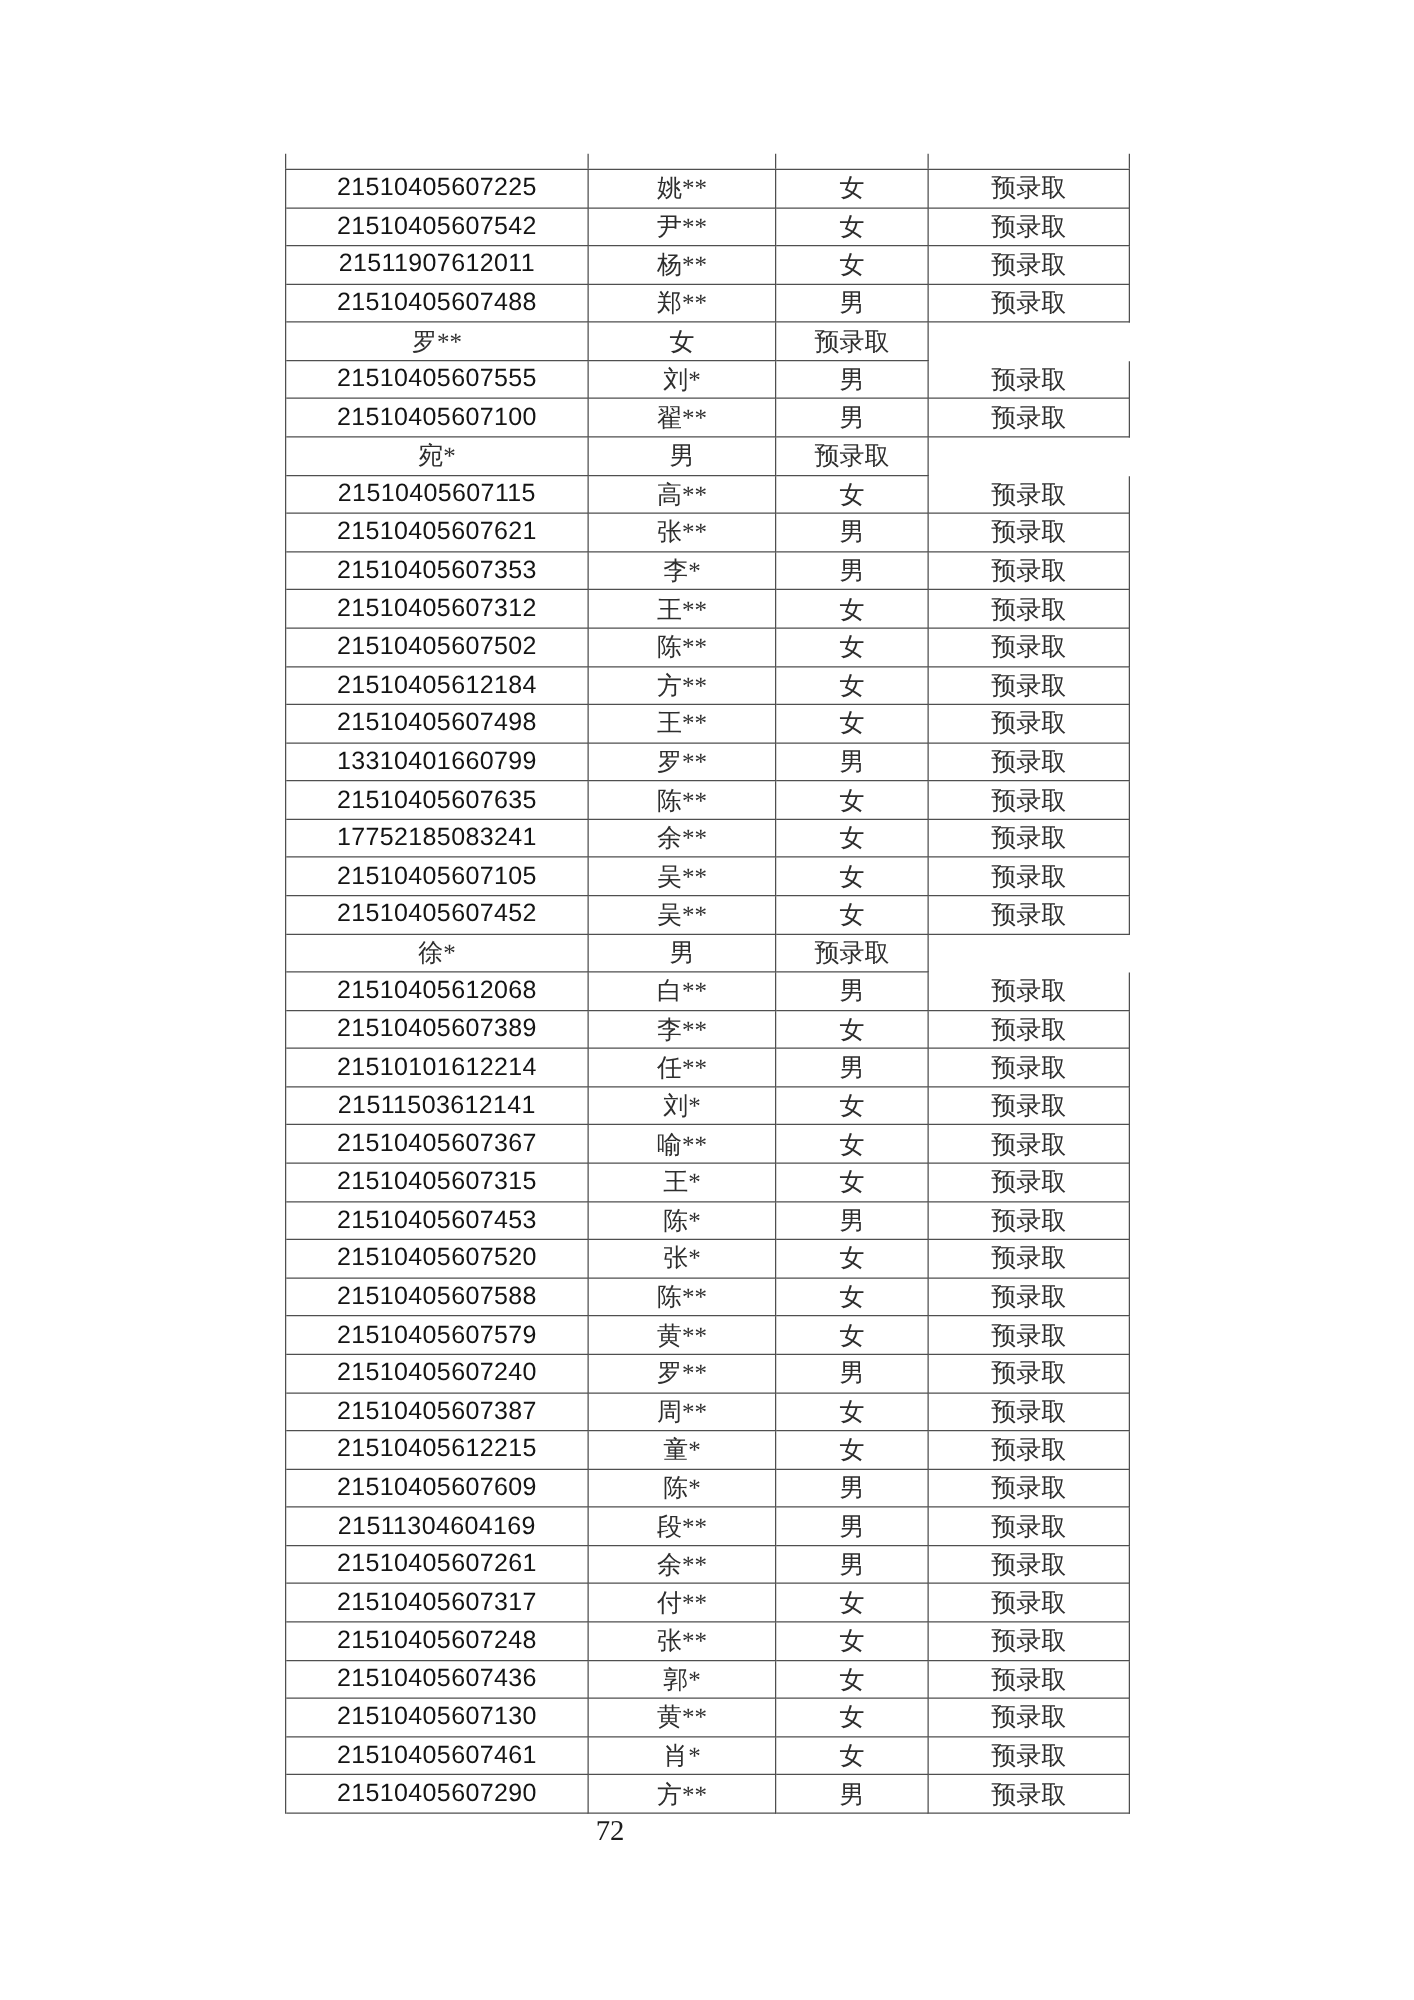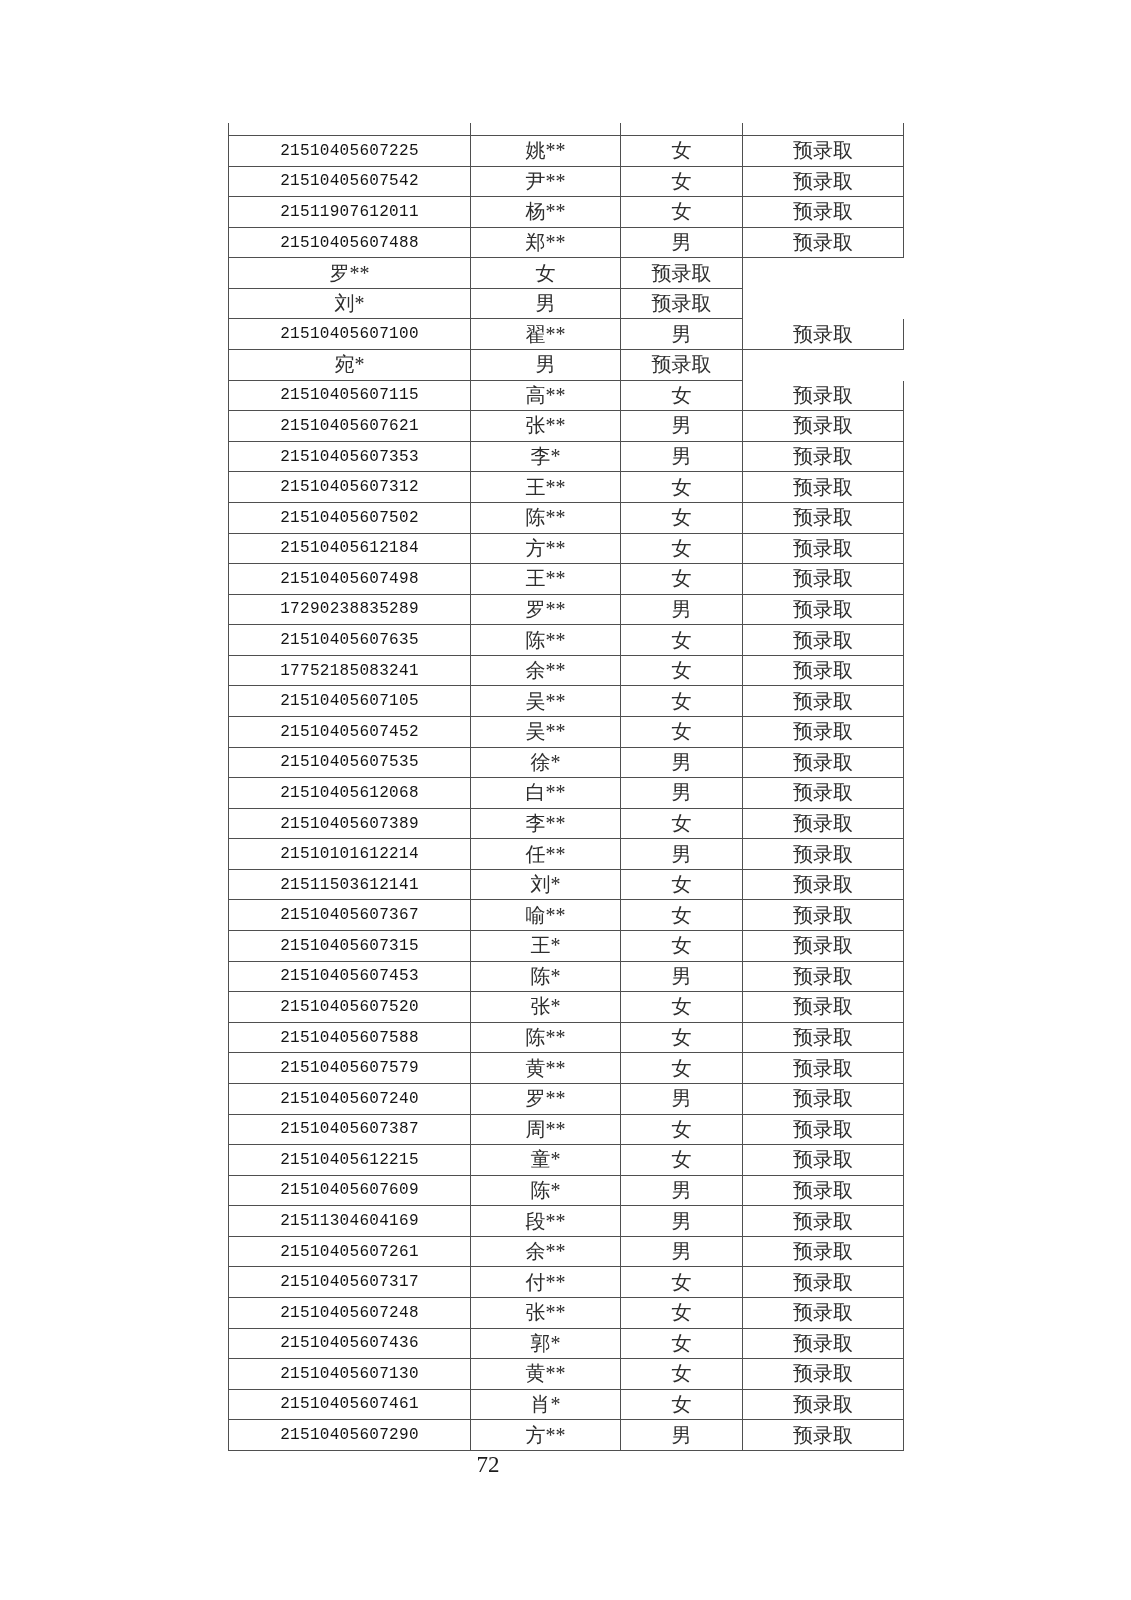--- a/index.html
+++ b/index.html
@@ -35,22 +35,22 @@
     box-sizing:border-box;
     border-right:1px solid var(--border);
     border-bottom:1px solid var(--border);
     display:flex;
     align-items:center;
     justify-content:center;
     overflow:hidden;
     white-space:nowrap;
   }
   .c-id{
-    font-family:Liberation Mono, monospace;
-    font-size:16px;
+    font-family:Liberation Sans, sans-serif;
+    font-size:20px;
     color:var(--id-text);
     letter-spacing:0.3px;
   }
   .c-cjk{
     font-family:"Liberation Serif","DejaVu Serif",serif;
     font-size:20px;
     color:var(--cjk-text);
   }
   
   .tick{
@@ -115,20 +115,21 @@
       <div class="cell c-cjk">预录取</div>
     </div>
 
     <div class="row">
       <div class="cell c-cjk">罗**</div>
       <div class="cell c-cjk">女</div>
       <div class="cell c-cjk">预录取</div>
     </div>
 
     <div class="row">
+      <div class="cell c-id">21510405607555</div>
       <div class="cell c-cjk">刘*</div>
       <div class="cell c-cjk">男</div>
       <div class="cell c-cjk">预录取</div>
     </div>
 
     <div class="row">
       <div class="cell c-id">21510405607100</div>
       <div class="cell c-cjk">翟**</div>
       <div class="cell c-cjk">男</div>
       <div class="cell c-cjk">预录取</div>
@@ -183,21 +184,21 @@
     </div>
 
     <div class="row">
       <div class="cell c-id">21510405607498</div>
       <div class="cell c-cjk">王**</div>
       <div class="cell c-cjk">女</div>
       <div class="cell c-cjk">预录取</div>
     </div>
 
     <div class="row">
-      <div class="cell c-id">17290238835289</div>
+      <div class="cell c-id">13310401660799</div>
       <div class="cell c-cjk">罗**</div>
       <div class="cell c-cjk">男</div>
       <div class="cell c-cjk">预录取</div>
     </div>
 
     <div class="row">
       <div class="cell c-id">21510405607635</div>
       <div class="cell c-cjk">陈**</div>
       <div class="cell c-cjk">女</div>
       <div class="cell c-cjk">预录取</div>
@@ -218,21 +219,20 @@
     </div>
 
     <div class="row">
       <div class="cell c-id">21510405607452</div>
       <div class="cell c-cjk">吴**</div>
       <div class="cell c-cjk">女</div>
       <div class="cell c-cjk">预录取</div>
     </div>
 
     <div class="row">
-      <div class="cell c-id">21510405607535</div>
       <div class="cell c-cjk">徐*</div>
       <div class="cell c-cjk">男</div>
       <div class="cell c-cjk">预录取</div>
     </div>
 
     <div class="row">
       <div class="cell c-id">21510405612068</div>
       <div class="cell c-cjk">白**</div>
       <div class="cell c-cjk">男</div>
       <div class="cell c-cjk">预录取</div>

